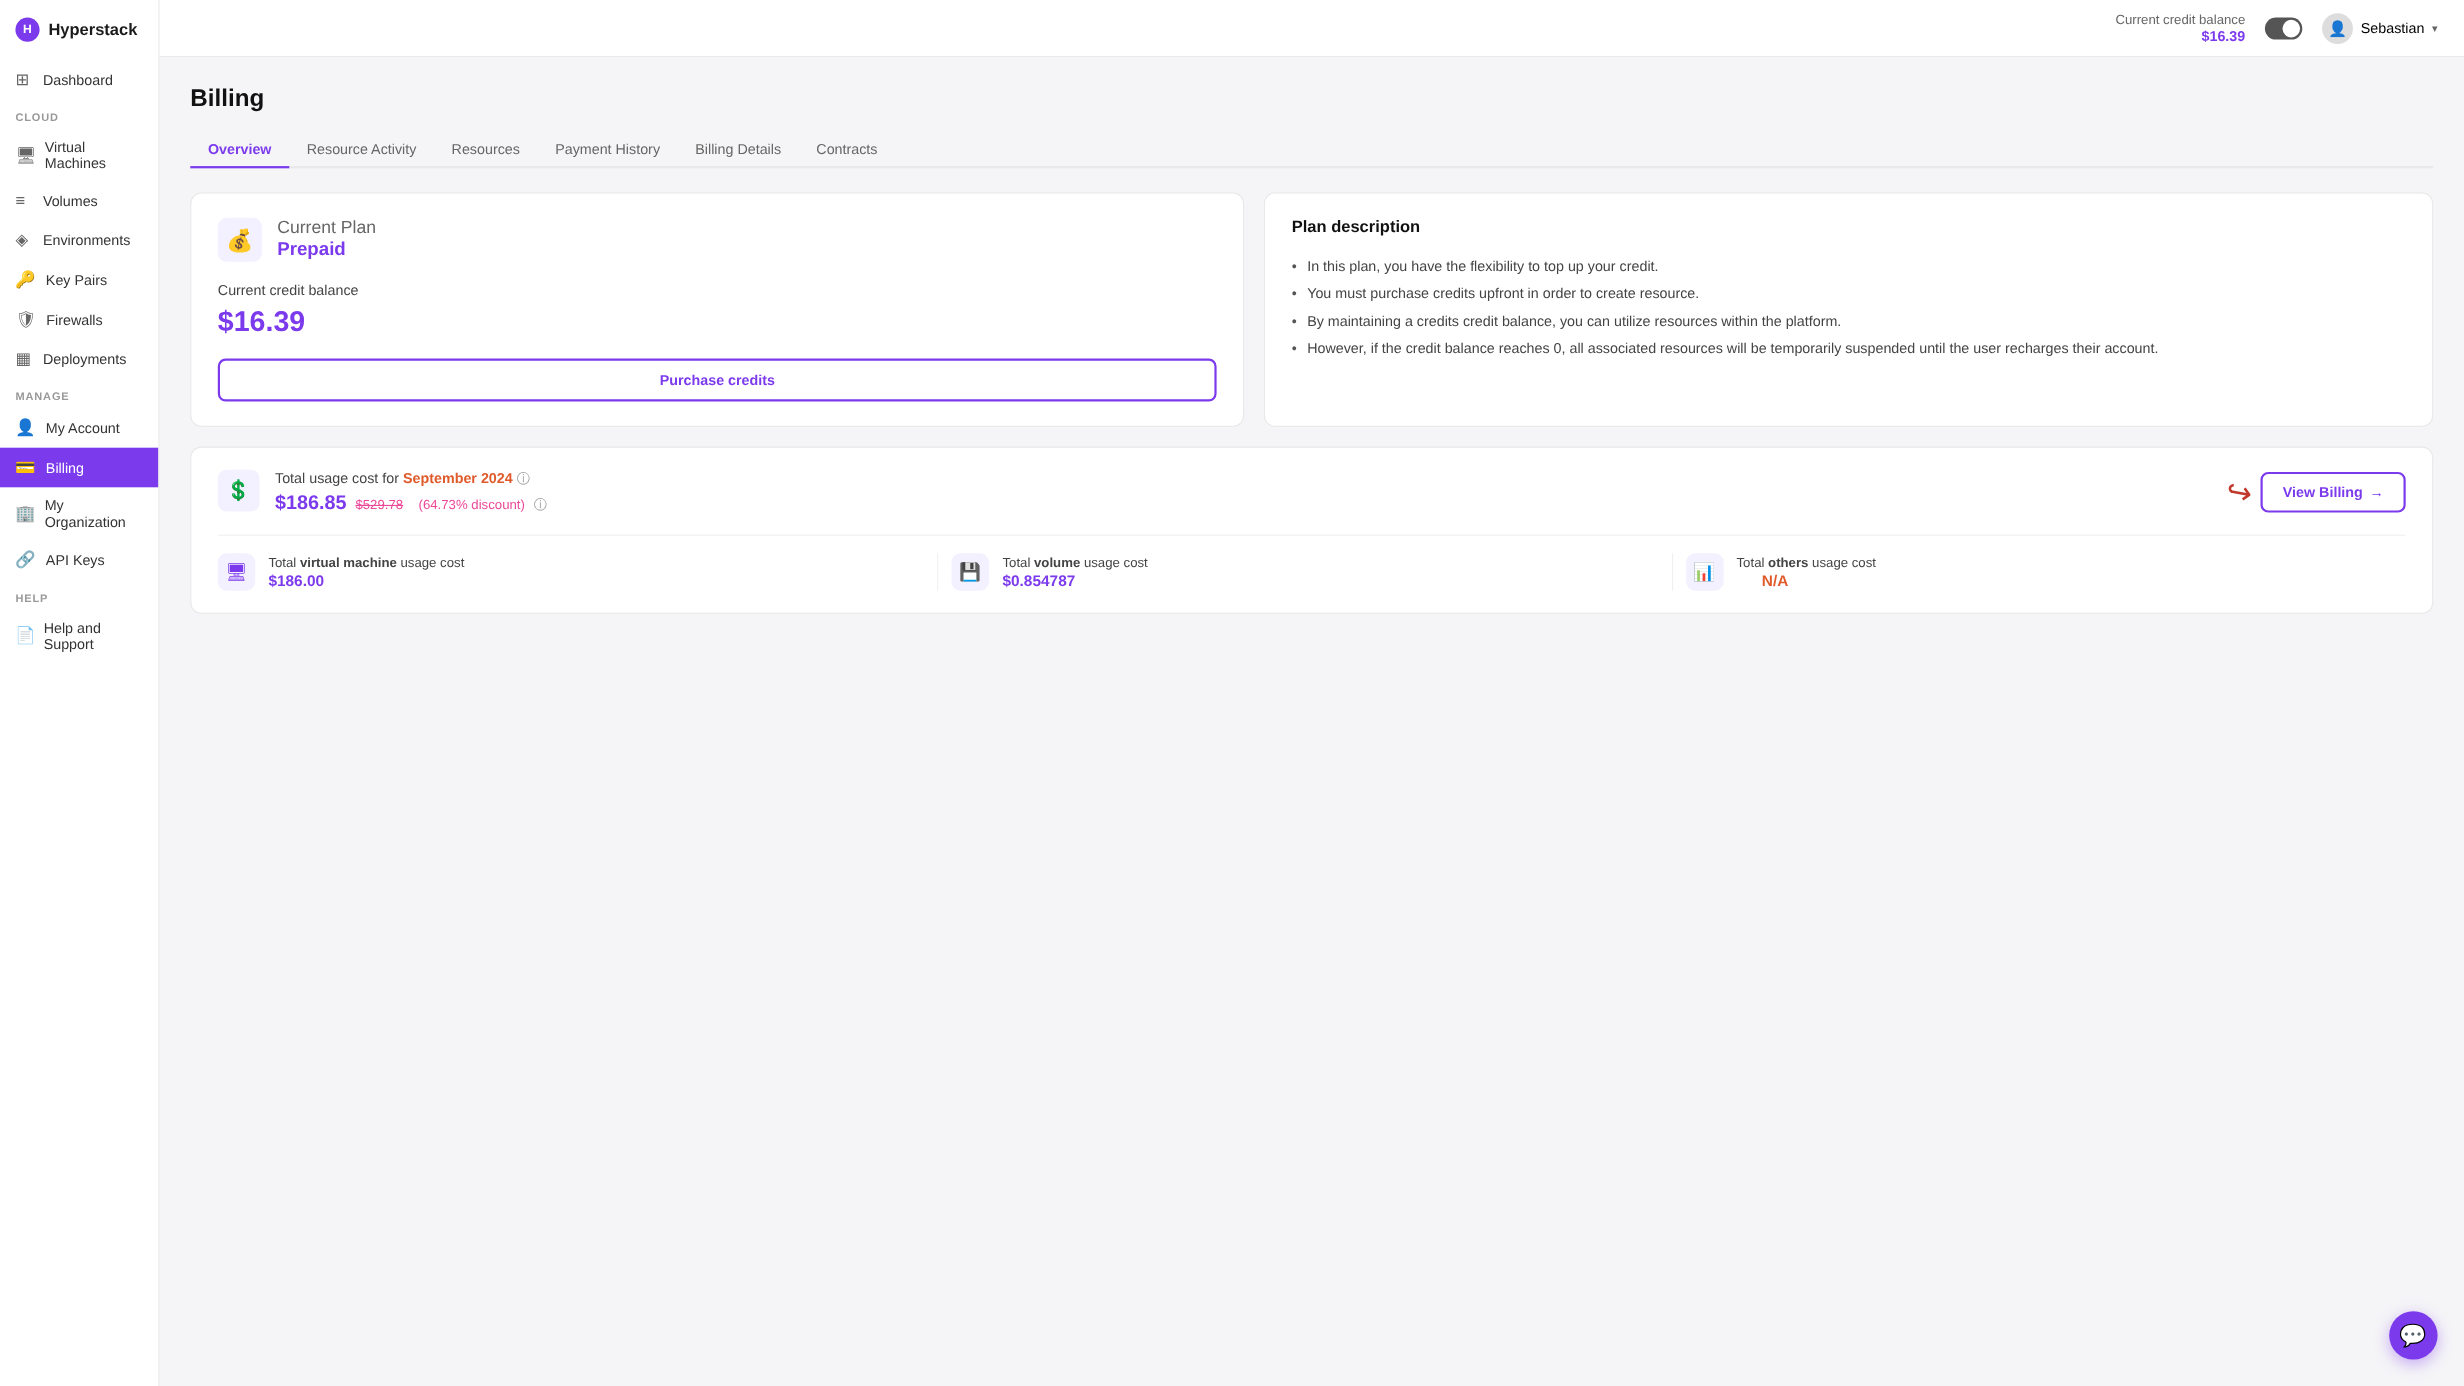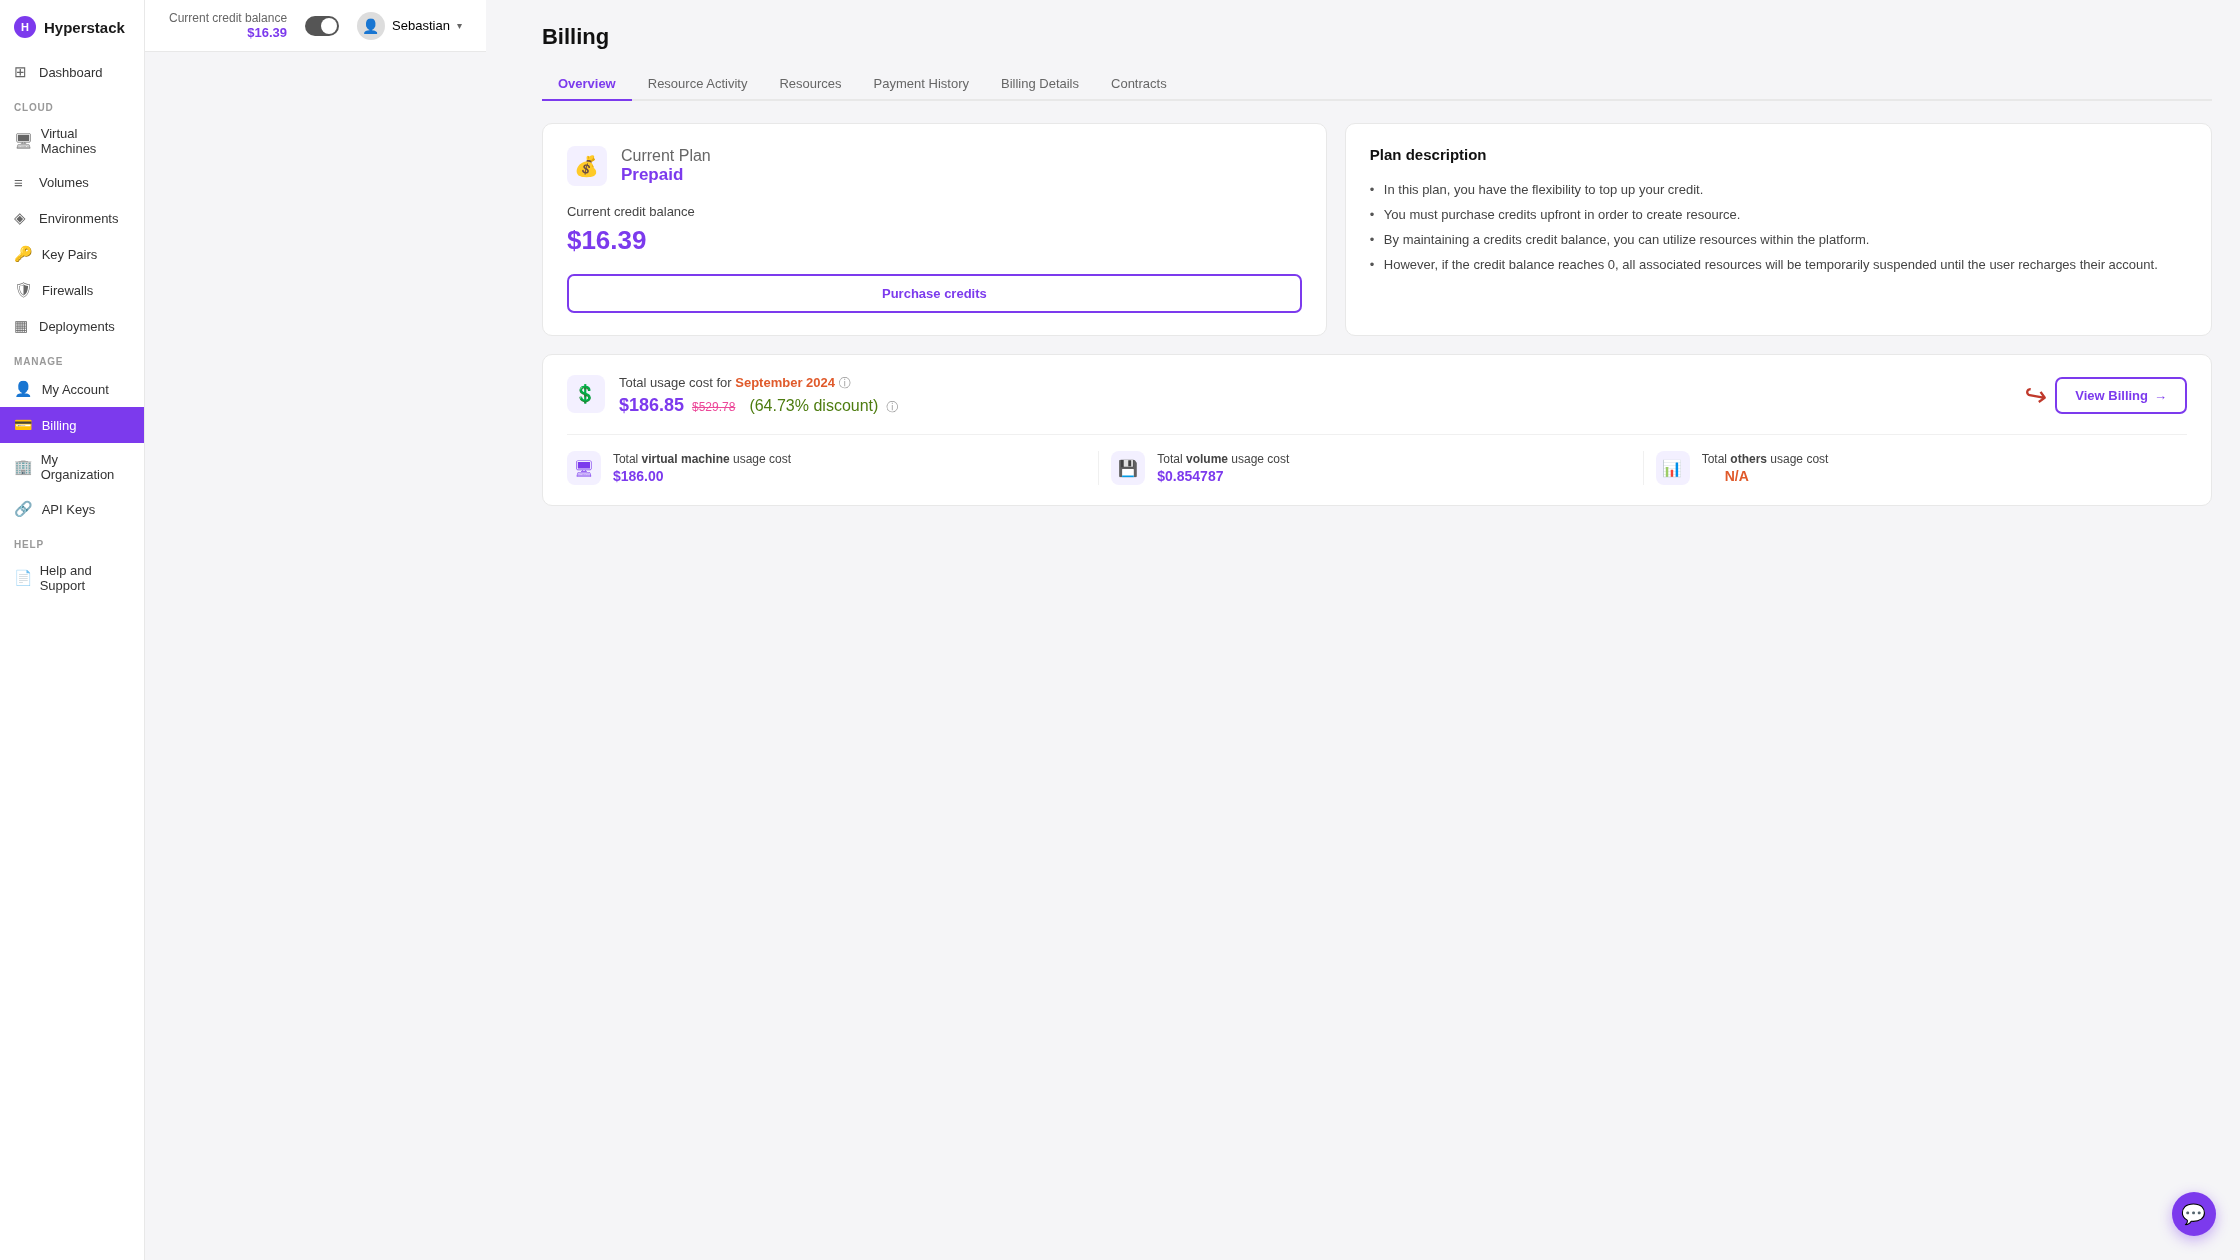--- a/index.html
+++ b/index.html
@@ -59,23 +59,22 @@
       background: #7c3aed;
       color: white;
     }
     .sidebar-item.active .si-icon { color: white; }
     .si-icon { font-size: 15px; color: #666; min-width: 16px; }
 
     
     #main {
       flex: 1;
       display: flex;
-      flex-direction: row;
+      flex-direction: column;
       overflow: hidden;
-      gap: 28px;
     }
 
     
     #header {
       background: #fff;
       border-bottom: 1px solid #e8e8e8;
       padding: 0 24px;
       height: 52px;
       display: flex;
       align-items: center;
@@ -252,21 +251,21 @@
       border-radius: 8px;
       display: flex;
       align-items: center;
       justify-content: center;
       font-size: 18px;
       color: #7c3aed;
     }
     .usage-title { font-size: 13px; color: #444; margin-bottom: 3px; }
     .usage-amount { font-size: 18px; font-weight: 700; color: #7c3aed; }
     .usage-original { font-size: 12px; color: #ec4899; text-decoration: line-through; margin-right: 6px; text-align: center; }
-    .usage-discount { font-size: 16px; color: #4d7c0f; }
+    .usage-discount { font-size: 12px; color: #ec4899; }
     .info-icon { font-size: 12px; color: #999; cursor: pointer; vertical-align: middle; }
 
     .view-details-btn {
       display: flex;
       align-items: center;
       gap: 6px;
       padding: 9px 18px;
       border: 2px solid #7c3aed;
       border-radius: 7px;
       background: #fff;

